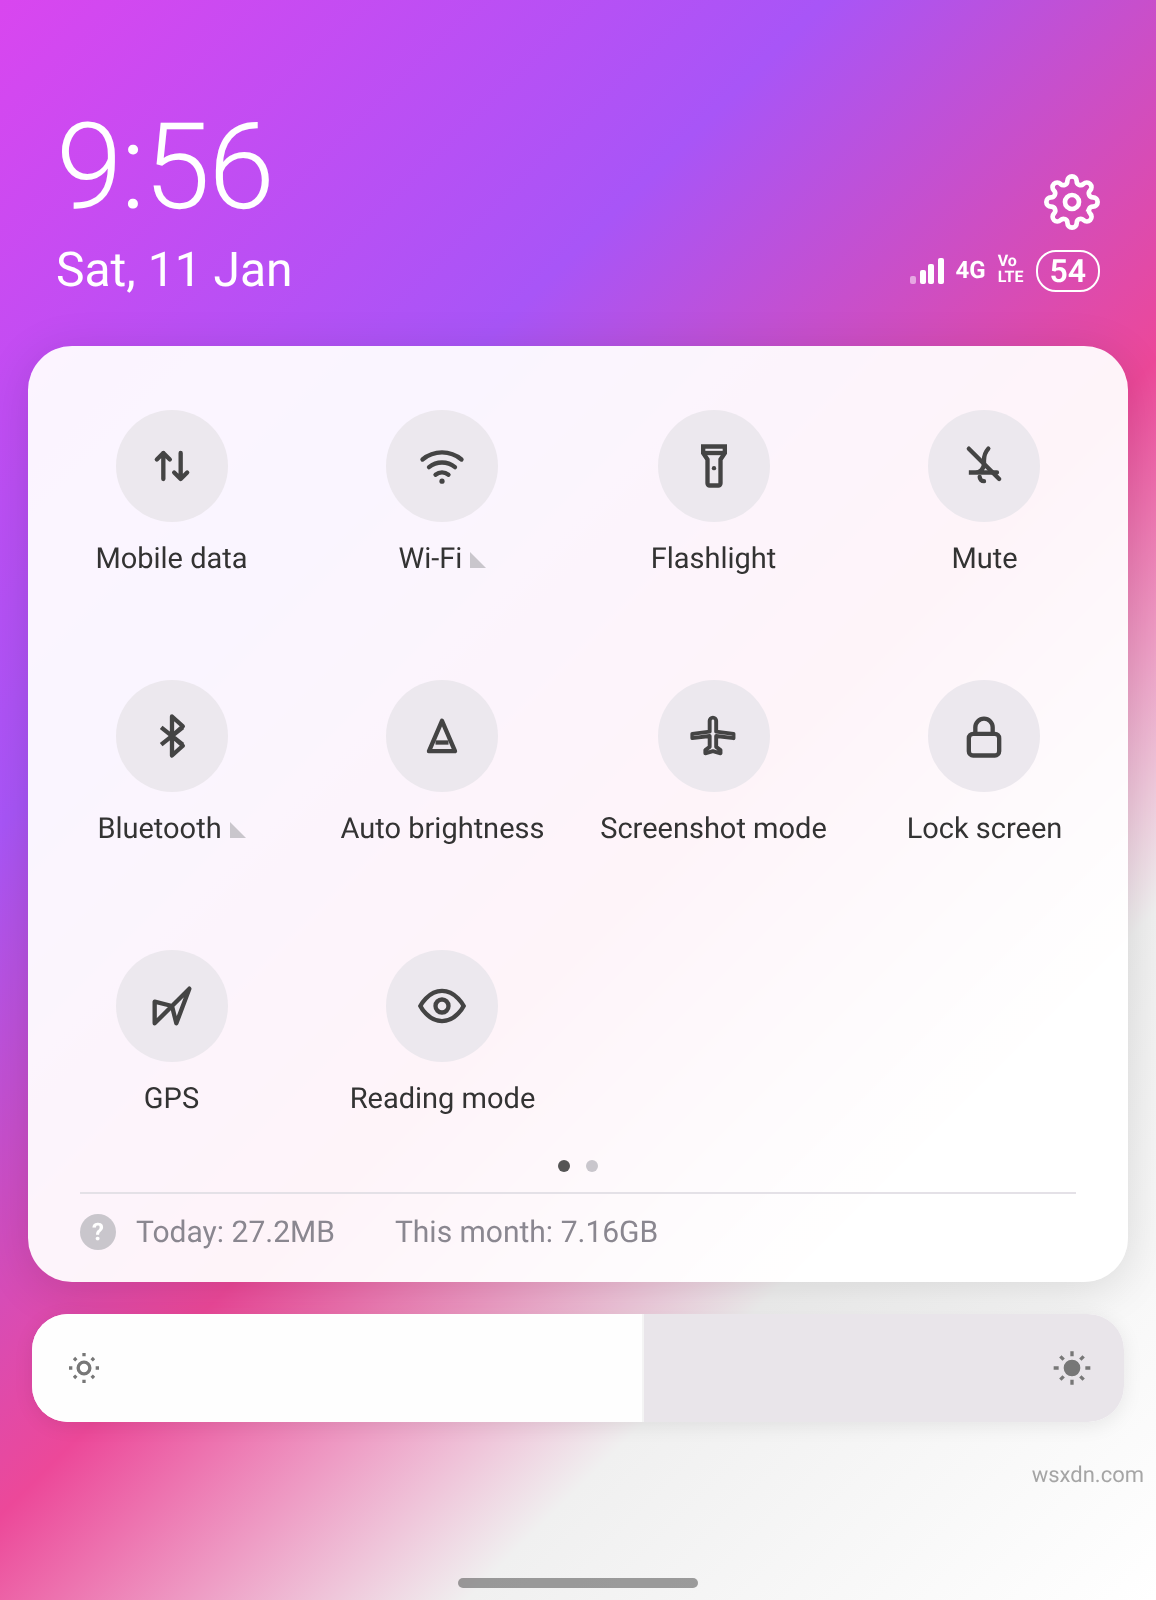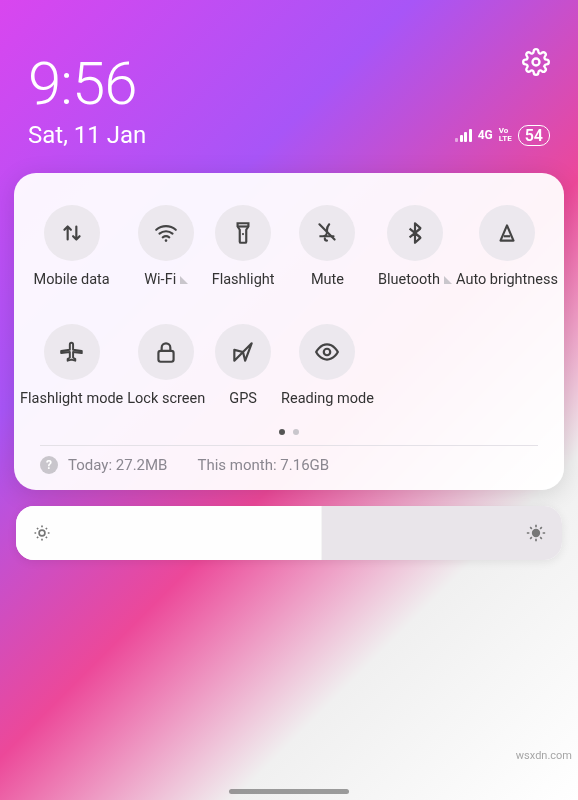--- a/index.html
+++ b/index.html
@@ -10,21 +10,21 @@
       overflow: hidden;
       position: relative;
     }
     .status-area {
       padding: 48px 28px 14px 28px;
       color: #fff;
     }
     .clock-row {
       display: flex;
       justify-content: space-between;
-      align-items: flex-start;
+      align-items: flex-end;
       gap: 44px;
     }
     .clock {
       font-size: 60px;
       font-weight: 300;
       letter-spacing: -1px;
     }
     .settings-icon svg { width: 28px; height: 28px; }
     .date-row {
       display: flex;
@@ -70,22 +70,22 @@
 
     .panel {
       margin: 10px 14px 0 14px;
       background: rgba(255,255,255,0.94);
       border-radius: 22px;
       padding: 20px 4px 12px 4px;
       box-shadow: 0 4px 24px rgba(0,0,0,0.12);
     }
     .grid {
       display: grid;
-      grid-template-columns: repeat(6, 1fr);
-      gap: 2px 0;
+      grid-template-columns: repeat(4, 1fr);
+      gap: 18px 0;
     }
     .tile {
       display: flex;
       flex-direction: column;
       align-items: center;
       padding: 12px 2px 22px 2px;
       position: relative;
     }
     .tile-highlight {
       position: absolute;
@@ -187,21 +187,21 @@
       left: 50%;
       transform: translateX(-50%);
       width: 120px;
       height: 5px;
       border-radius: 4px;
       background: rgba(80,80,80,0.55);
     }
     .watermark {
       position: absolute;
       right: 6px;
-      bottom: 38px;
+      bottom: 56px;
       font-size: 11px;
       color: rgba(80,80,80,0.5);
     }
   </style>
 </head>
 <body>
 
 <div class="status-area">
   <div class="clock-row">
     <div class="clock">9:56</div>
@@ -295,21 +295,21 @@
           <span>Auto brightness</span>
         </div>
       </div>
       <div class="tile">
         <div class="circle">
           <svg viewBox="0 0 24 24">
             <use href="#airplane-icon"></use>
           </svg>
         </div>
         <div class="tile-label">
-          <span>Flashlight mode</span>
+          <span>Screenshot mode</span>
         </div>
       </div>
       <div class="tile">
         <div class="circle">
           <svg viewBox="0 0 24 24">
             <use href="#lock-icon"></use>
           </svg>
         </div>
         <div class="tile-label">
           <span>Lock screen</span>

